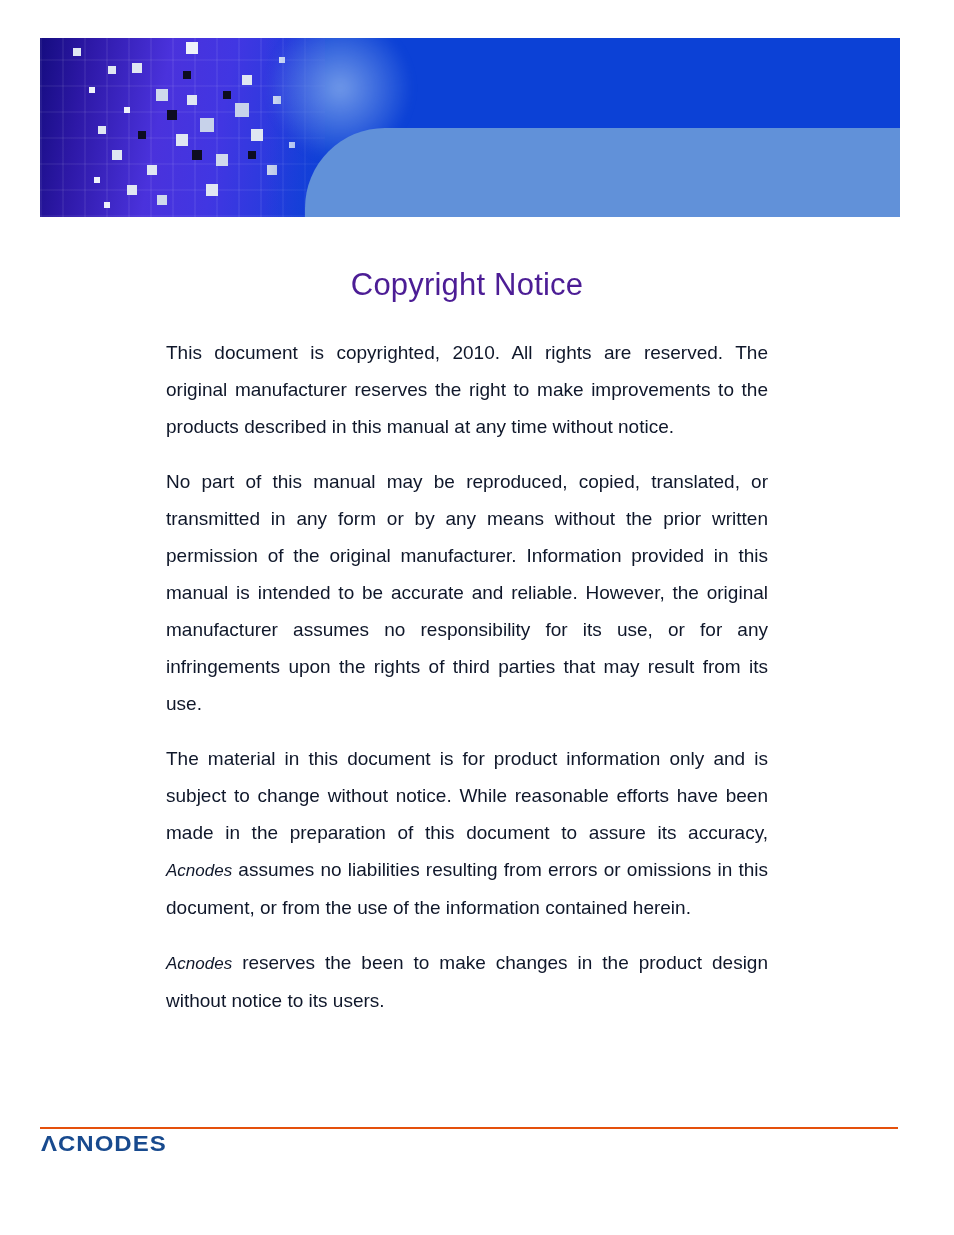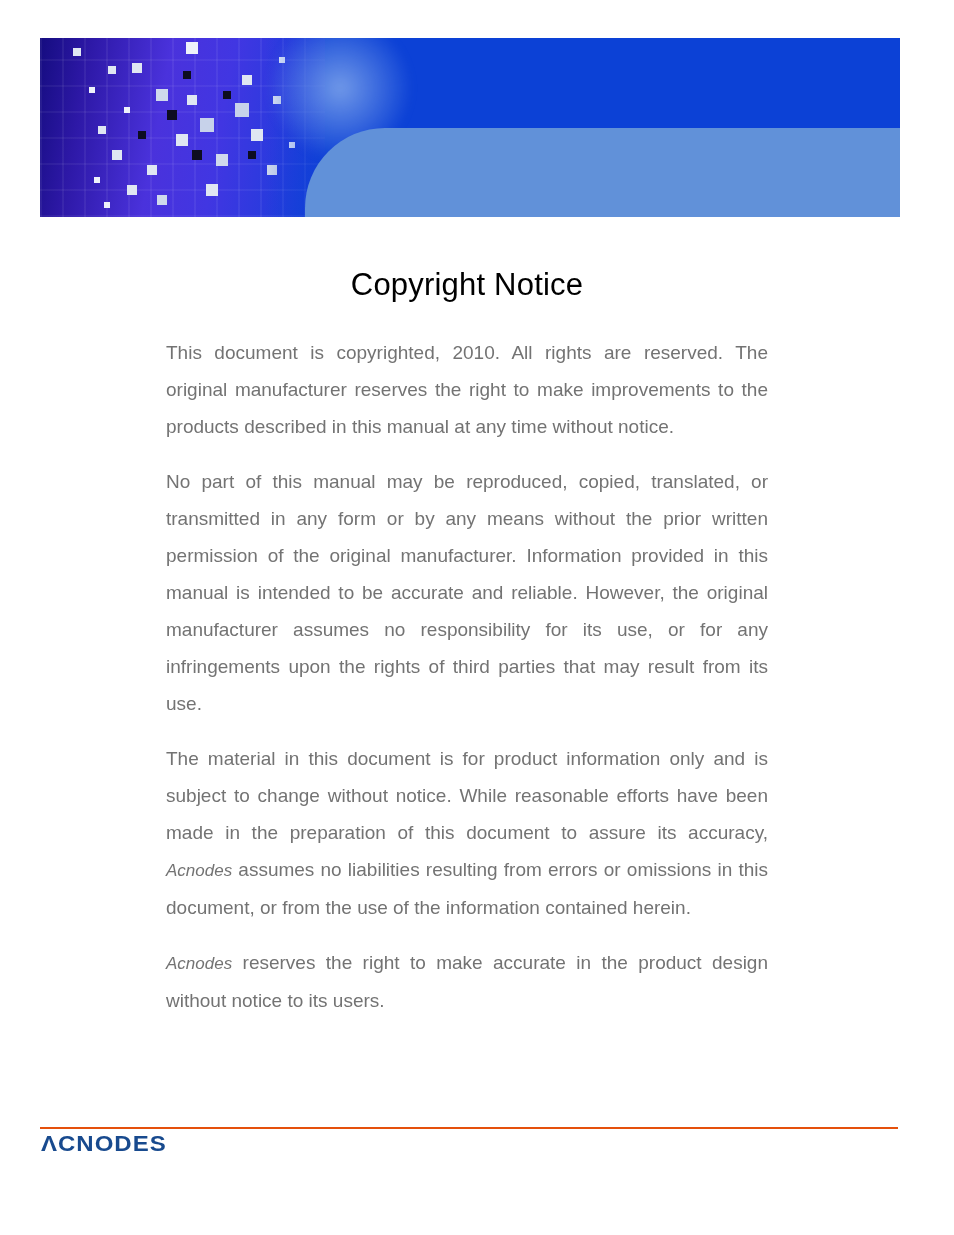--- a/index.html
+++ b/index.html
@@ -46,26 +46,26 @@
   }
   .light-band {
     position:absolute; left:265px; top:90px; right:0; bottom:0;
     background:#6191d9; border-top-left-radius:80px;
   }
 
   
   .content { position:absolute; left:166px; top:217px; width:602px; }
   .title {
     padding-top:48px; margin:0 0 29px 0; text-align:center;
-    font-size:31px; line-height:40px; font-weight:400; color:#000000;
+    font-size:31px; line-height:40px; font-weight:400; color:#4c1d95;
     letter-spacing:0.2px;
   }
   .para {
     margin:0 0 18px 0; font-size:19px; line-height:37px;
-    text-align:justify; color:#737373;
+    text-align:justify; color:#0f172a;
   }
   .brand { font-size:17px;font-style:italic; }
 
   
   .rule { position:absolute; left:40px; top:1127px; width:858px; height:2px; background:#e5500c; }
   .logo {
     position:absolute; left:41px; top:1131px;
     font-size:24px; font-weight:bold; color:#184a8e; letter-spacing:1px;
     transform:scaleY(0.92); transform-origin:top left;
   }
@@ -84,17 +84,17 @@
 
 <div class="content">
   <h1 class="title">Copyright Notice</h1>
 
   <p class="para">This document is copyrighted, 2010. All rights are reserved. The original manufacturer reserves the right to make improvements to the products described in this manual at any time without notice.</p>
 
   <p class="para">No part of this manual may be reproduced, copied, translated, or transmitted in any form or by any means without the prior written permission of the original manufacturer. Information provided in this manual is intended to be accurate and reliable. However, the original manufacturer assumes no responsibility for its use, or for any infringements upon the rights of third parties that may result from its use.</p>
 
   <p class="para"><span>The material in this document is for product information only and is subject to change without notice. While reasonable efforts have been made in the preparation of this document to assure its accuracy, </span><span class="brand">Acnodes</span><span> assumes no liabilities resulting from errors or omissions in this document, or from the use of the information contained herein.</span></p>
 
-  <p class="para"><span class="brand">Acnodes</span><span> reserves the right to make accurate in the product design without notice to its users.</span></p>
+  <p class="para"><span class="brand">Acnodes</span><span> reserves the been to make changes in the product design without notice to its users.</span></p>
 </div>
 
 <div class="rule"></div>
 <div class="logo">ΛCNODES</div>
 
 </body></html>

